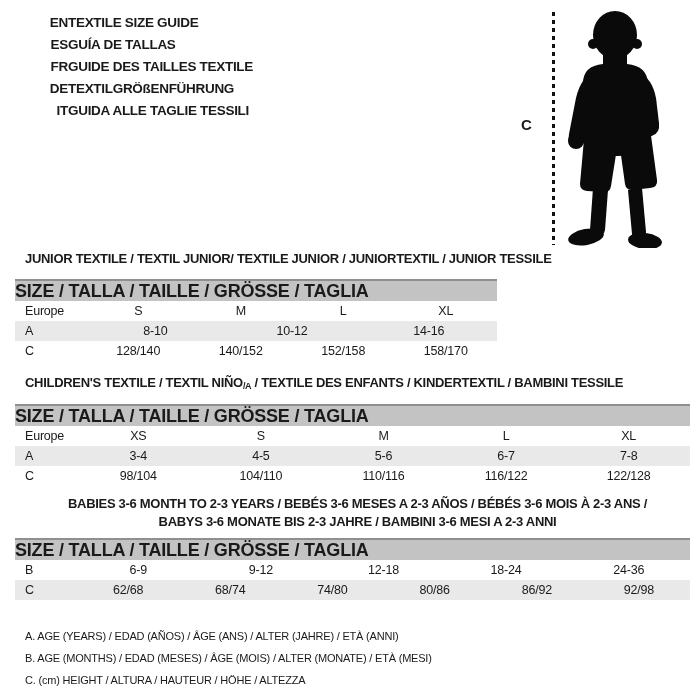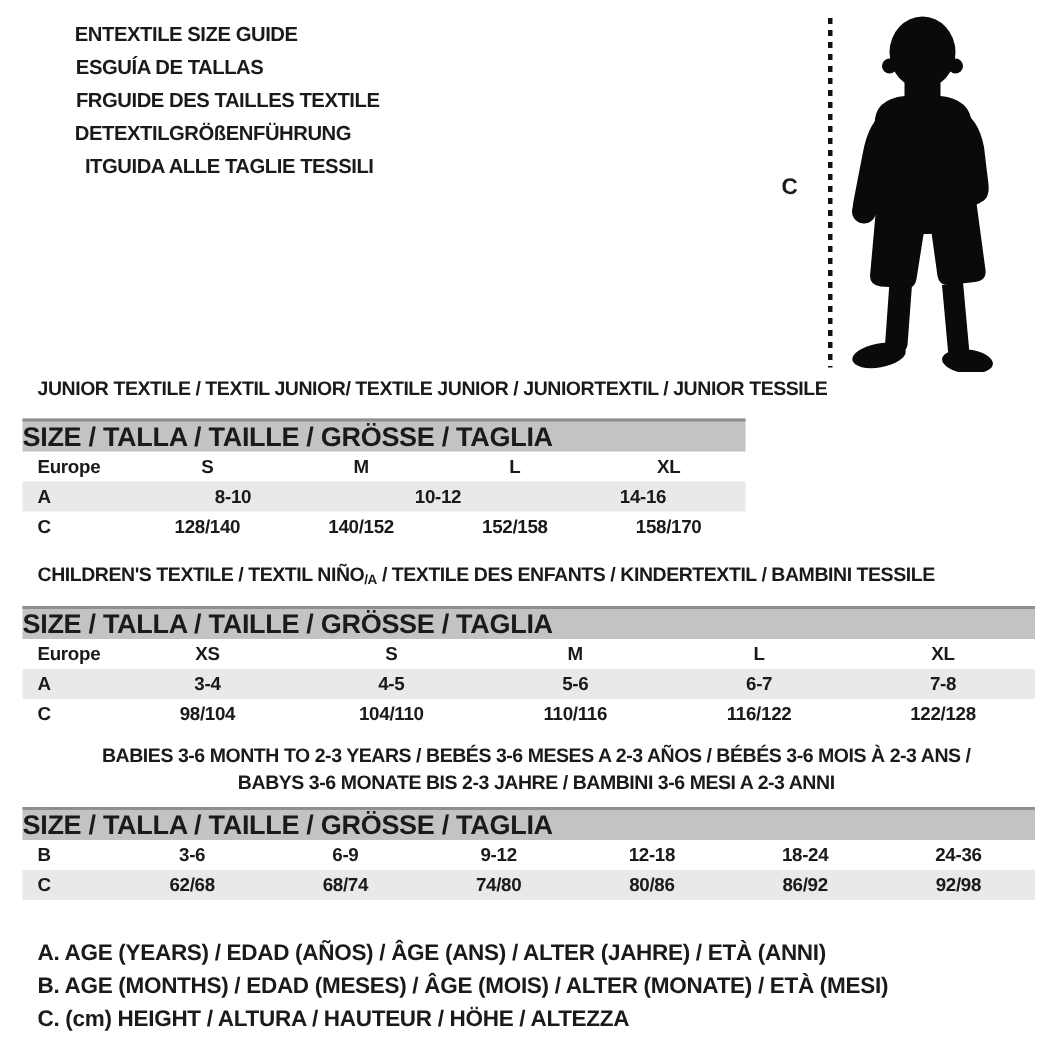--- a/index.html
+++ b/index.html
@@ -43,28 +43,28 @@
   #table-babies .table-title{margin-bottom:7px;text-align:center;}
   .subscript{font-size:9px;position:relative;top:2px;}
 
   .thead{
     height:22px;line-height:20px;
     background:var(--header-bg);
     border-top:2px solid var(--header-border);
     padding-left:0;
     font-weight:700;font-size:18px;letter-spacing:-0.2px;
   }
-  .t-row{display:flex;height:20px;line-height:20px;font-weight:700;font-size:12.5px;letter-spacing:-0.2px;}
+  .t-row{display:flex;height:20px;line-height:20px;font-weight:400;font-size:12.5px;letter-spacing:-0.2px;}
   .tbody .t-row:nth-child(even){background:var(--alt-row);}
   .cell-label{width:var(--labelw);padding-left:10px;}
   .cell-val{flex:1;text-align:center;}
 
   
   .footnotes{position:absolute;left:25px;top:625px;}
-  .footnote{height:22px;line-height:22px;font-weight:700;font-size:15px;letter-spacing:-0.2px;white-space:nowrap;}
+  .footnote{height:22px;line-height:22px;font-weight:400;font-size:11px;letter-spacing:-0.2px;white-space:nowrap;}
 </style>
 </head>
 <body>
 
 <div class="lang-block">
     <div class="lang-row">
       <span class="lang-code">EN</span>
       <span class="lang-label">TEXTILE SIZE GUIDE</span>
     </div>
     <div class="lang-row">
@@ -172,21 +172,20 @@
 
 <section class="size-table" id="table-babies">
   <div class="table-title">
       <div class="title-line">BABIES 3-6 MONTH TO 2-3 YEARS / BEBÉS 3-6 MESES A 2-3 AÑOS / BÉBÉS 3-6 MOIS À 2-3 ANS /</div>
       <div class="title-line">BABYS 3-6 MONATE BIS 2-3 JAHRE / BAMBINI 3-6 MESI A 2-3 ANNI</div>
     </div>
   <div class="thead">SIZE / TALLA / TAILLE / GRÖSSE / TAGLIA</div>
   <div class="tbody">
       <div class="t-row">
         <span class="cell-label">B</span>
-        <span class="cell-val">3-6</span>
         <span class="cell-val">6-9</span>
         <span class="cell-val">9-12</span>
         <span class="cell-val">12-18</span>
         <span class="cell-val">18-24</span>
         <span class="cell-val">24-36</span>
       </div>
       <div class="t-row">
         <span class="cell-label">C</span>
         <span class="cell-val">62/68</span>
         <span class="cell-val">68/74</span>

